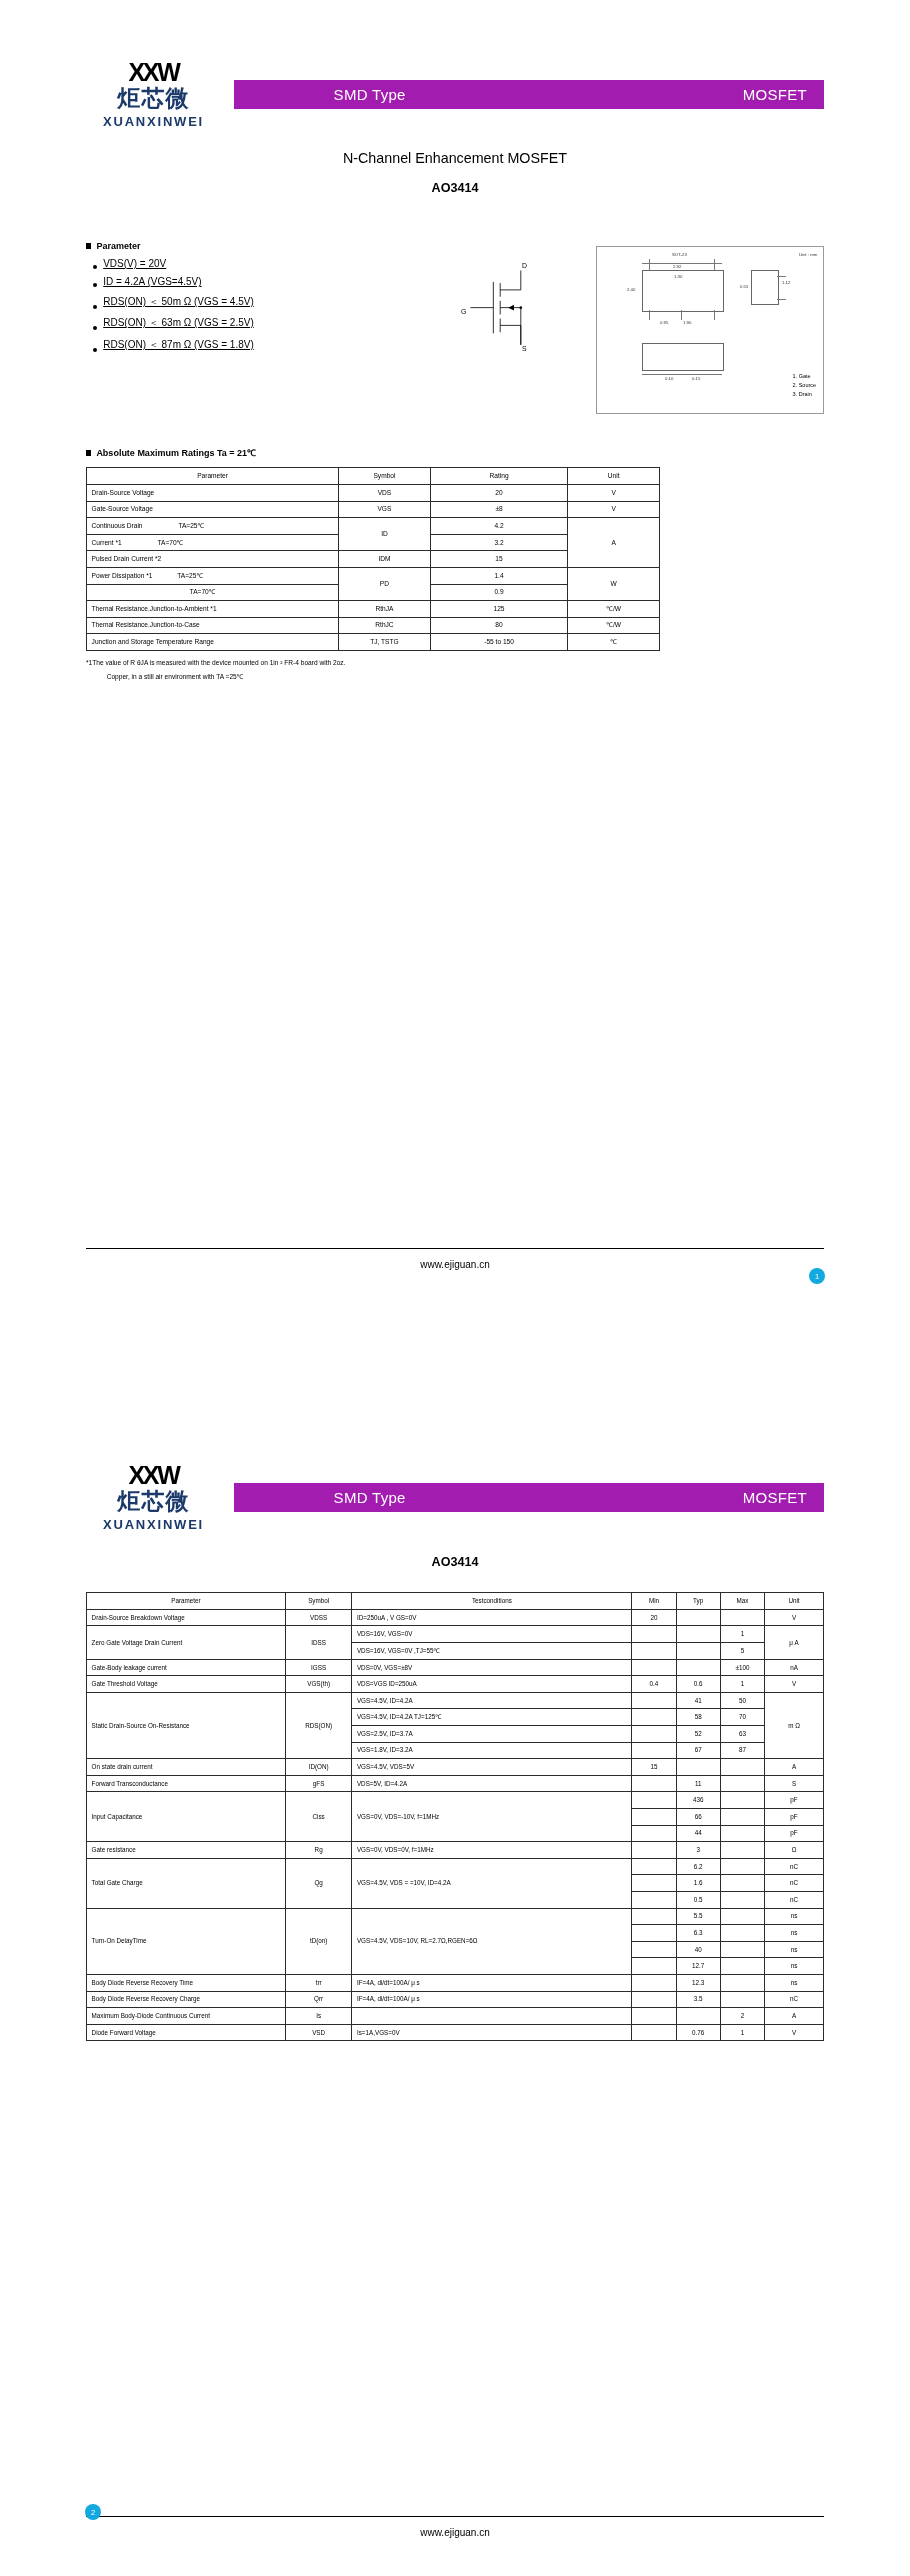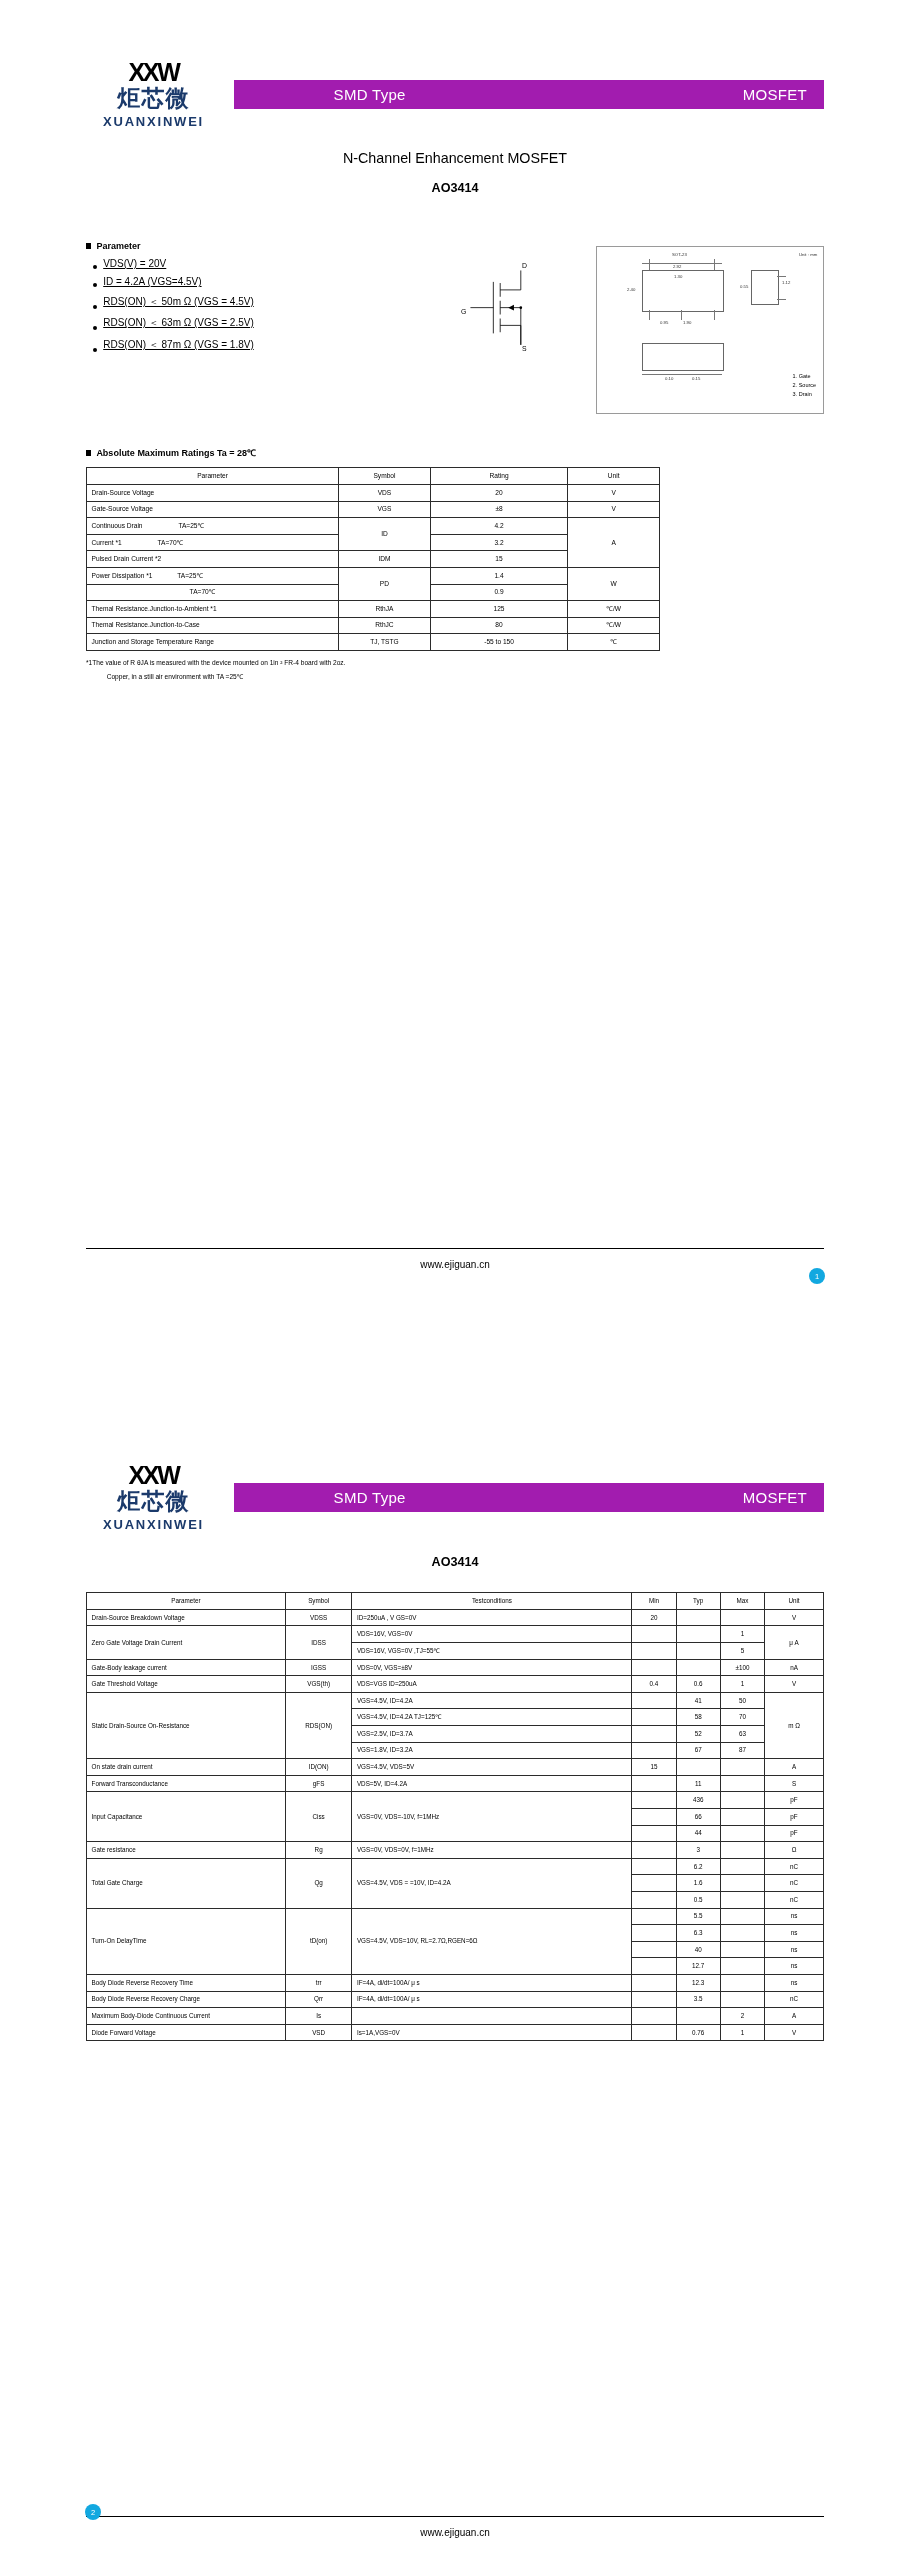--- a/index.html
+++ b/index.html
@@ -173,21 +173,21 @@
             <div>2. Source</div>
             <div>3. Drain</div>
           </div>
         </div>
       </div>
     </div>
 
     <div style="margin-top:32px;">
       <div class="sec-title">
         <span class="sq"></span>
-        <span>Absolute Maximum Ratings Ta = 28℃</span>
+        <span>Absolute Maximum Ratings Ta = 21℃</span>
       </div>
       <div style="width:574px;">
       <table class="abs">
         <thead>
           <tr>
             <th style="width:44%">Parameter</th>
             <th style="width:16%">Symbol</th>
             <th style="width:24%">Rating</th>
             <th style="width:16%">Unit</th>
           </tr>

